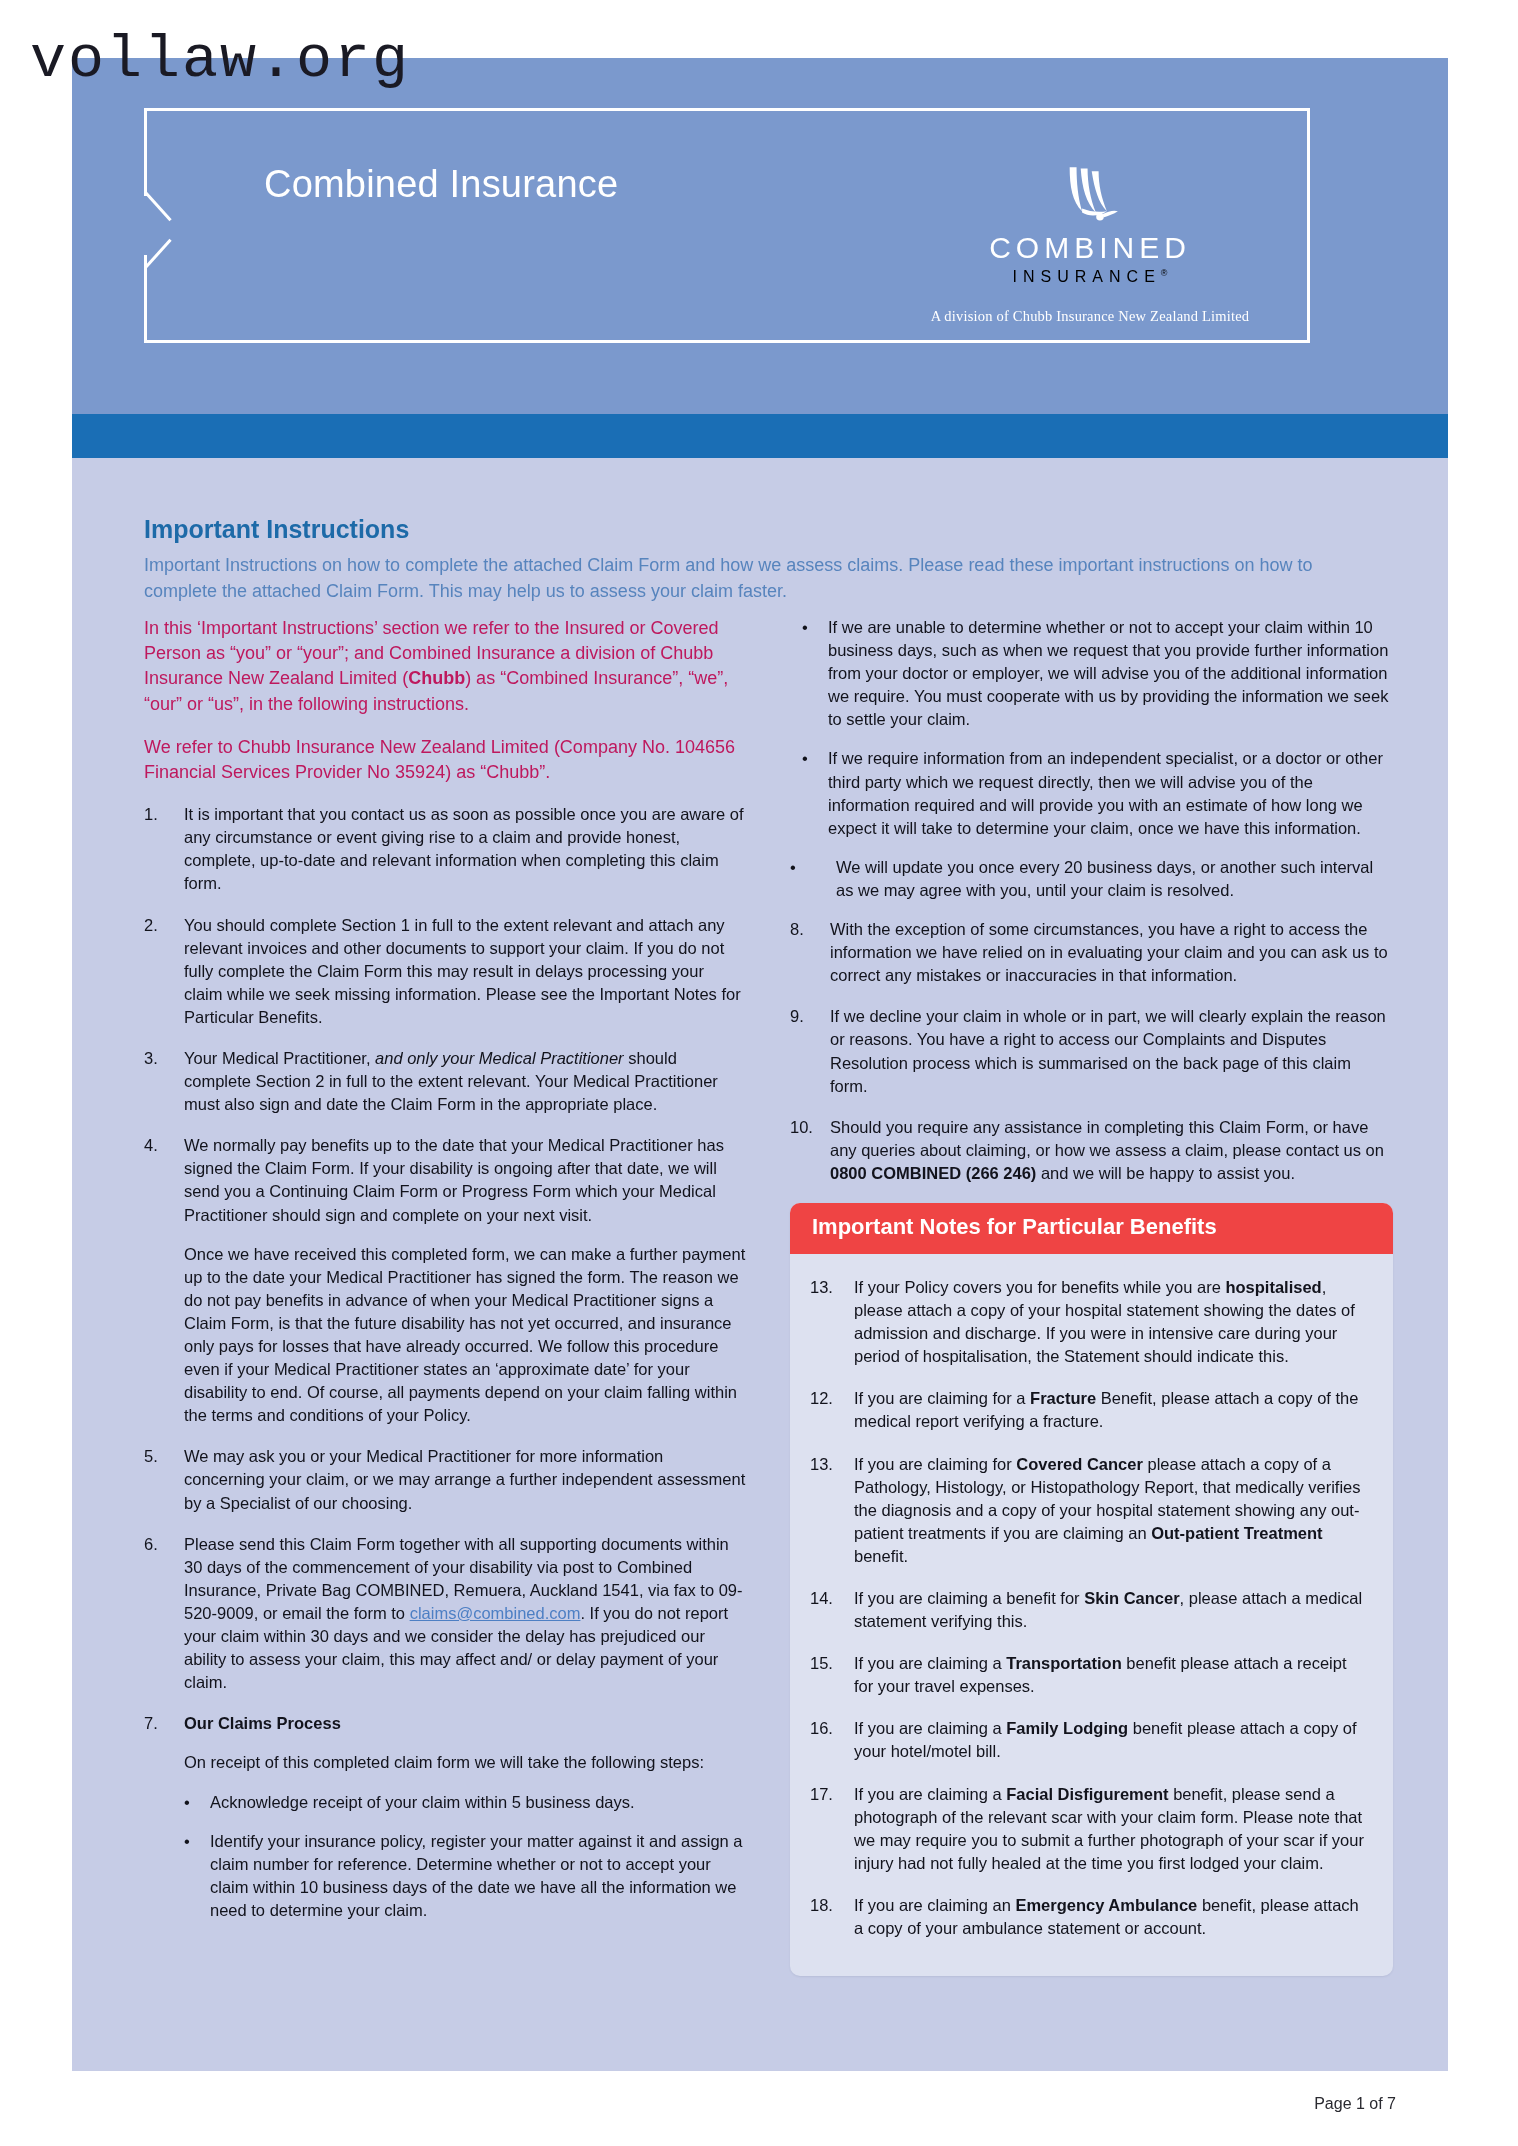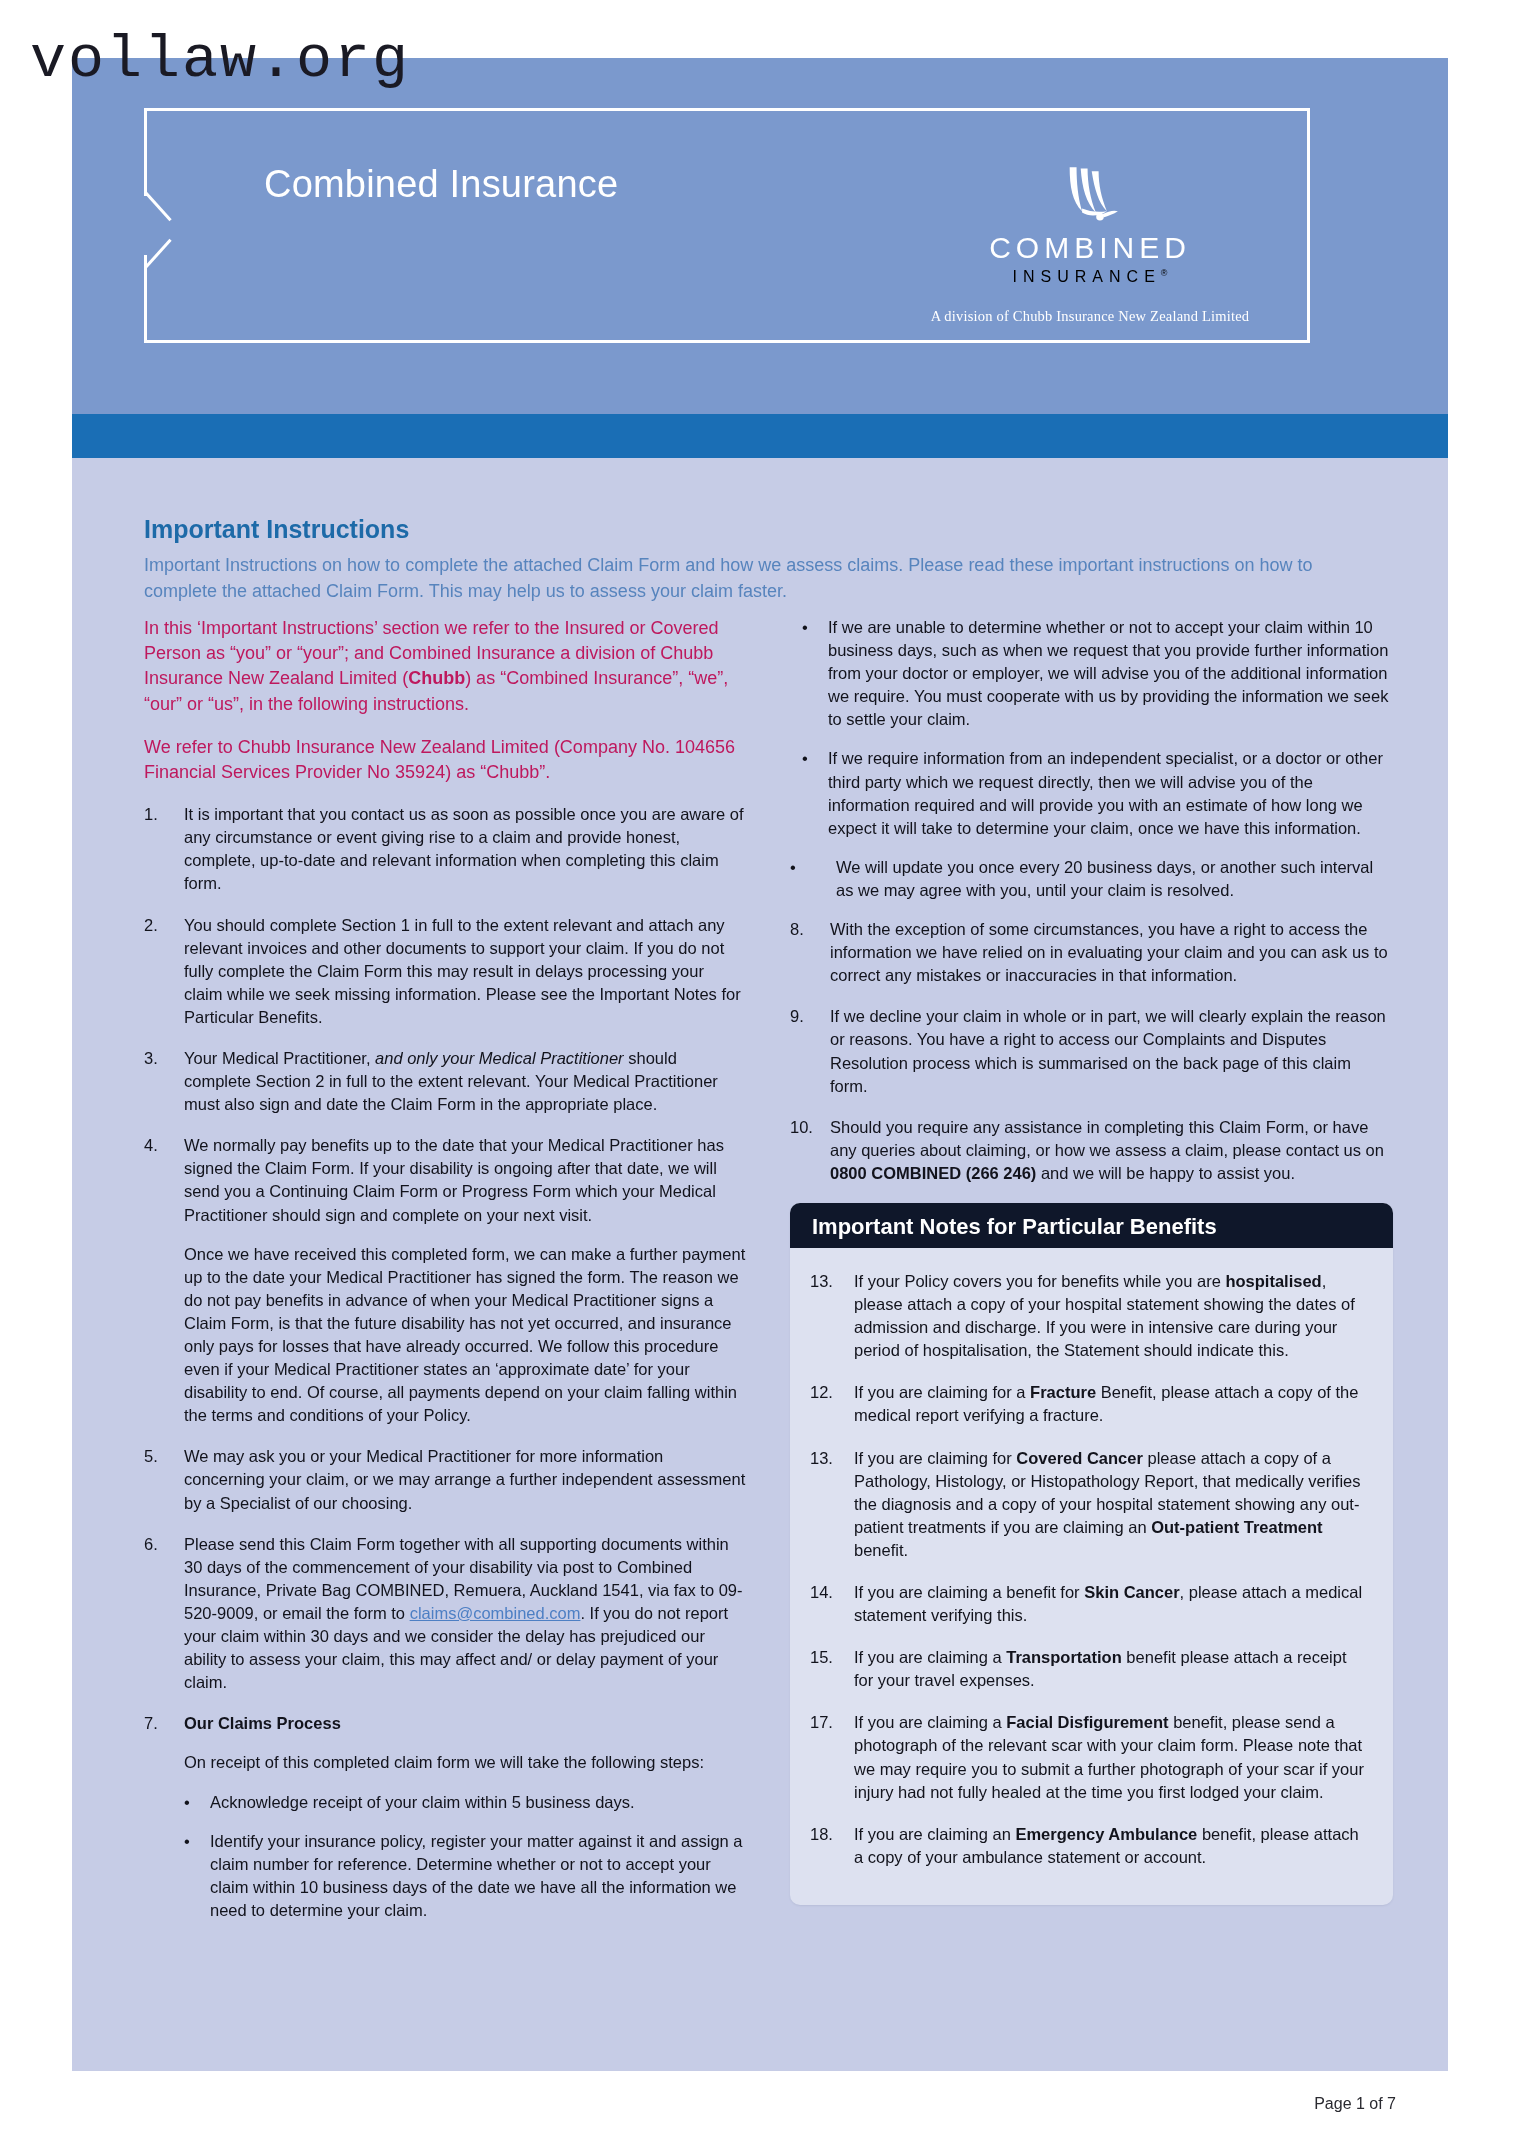--- a/index.html
+++ b/index.html
@@ -198,25 +198,25 @@
 
   
   .notes-box {
     margin-top:4px;
     background:#dde1f0;
     border-radius:10px;
     overflow:hidden;
     box-shadow:0 1px 2px rgba(60,70,110,0.10);
   }
   .notes-head {
-    background:#0f172a;
+    background:#ef4444;
     color:#ffffff;
     font-size:22px;
     font-weight:bold;
-    padding:11px 0 8px 22px;
+    padding:11px 0 14px 22px;
   }
   .notes-body {
     padding:22px 26px 36px 20px;
   }
   .notes-body .num-item { margin-bottom:19px; }
   .notes-body .num-item:last-child { margin-bottom:0; }
 
   
   .footer {
     position:absolute;
@@ -387,20 +387,24 @@
             </div>
             <div class="num-item">
               <div class="num-wide">14.</div>
               <div class="num-body">If you are claiming a benefit for <b>Skin Cancer</b>, please attach a medical statement verifying this.</div>
             </div>
             <div class="num-item">
               <div class="num-wide">15.</div>
               <div class="num-body">If you are claiming a <b>Transportation</b> benefit please attach a receipt for your travel expenses.</div>
             </div>
             <div class="num-item">
+              <div class="num-wide">16.</div>
+              <div class="num-body">If you are claiming a <b>Family Lodging</b> benefit please attach a copy of your hotel/motel bill.</div>
+            </div>
+            <div class="num-item">
               <div class="num-wide">17.</div>
               <div class="num-body">If you are claiming a <b>Facial Disfigurement</b> benefit, please send a photograph of the relevant scar with your claim form. Please note that we may require you to submit a further photograph of your scar if your injury had not fully healed at the time you first lodged your claim.</div>
             </div>
             <div class="num-item">
               <div class="num-wide">18.</div>
               <div class="num-body">If you are claiming an <b>Emergency Ambulance</b> benefit, please attach a copy of your ambulance statement or account.</div>
             </div>
 
           </div>
         </div>

